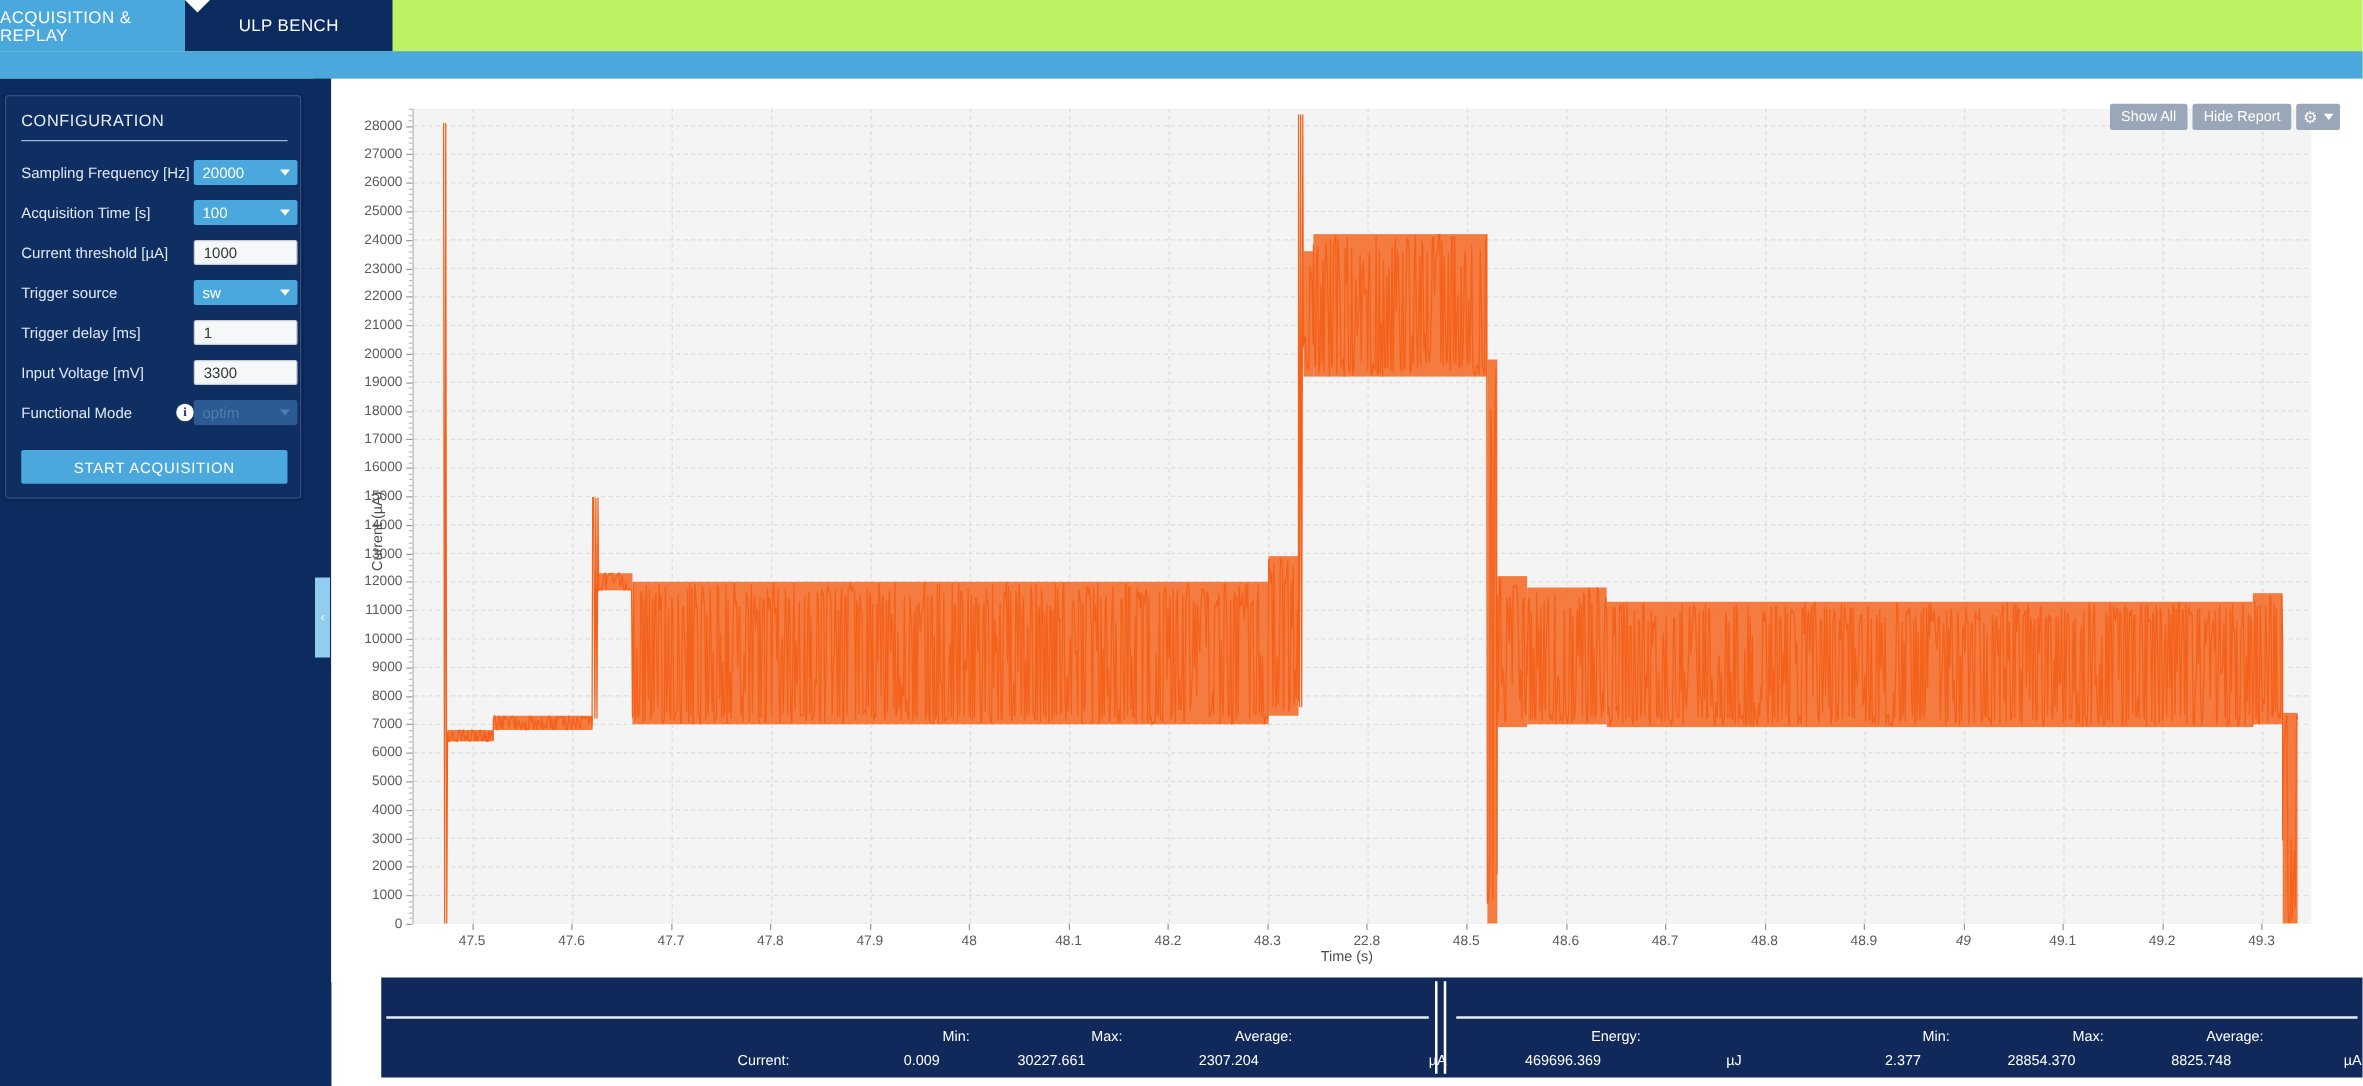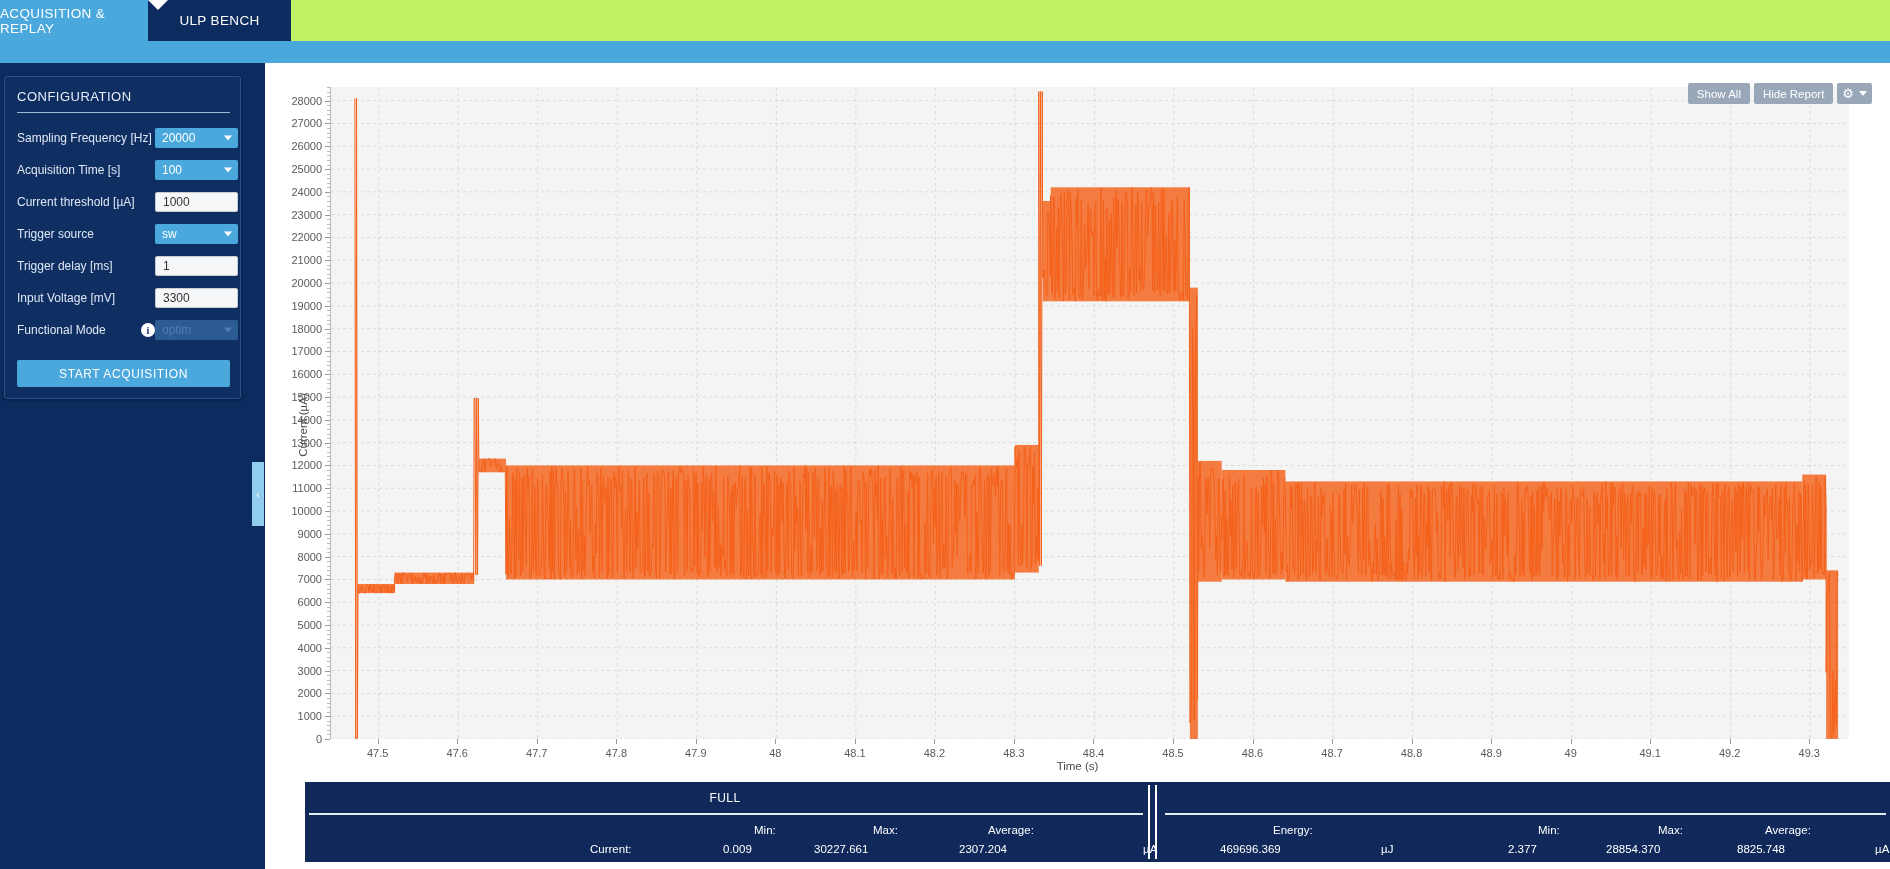--- a/index.html
+++ b/index.html
@@ -21,21 +21,21 @@
     position: absolute; top: 0; height: 41px;
     display: flex; align-items: center; justify-content: center;
     font-size: 13.5px; letter-spacing: .35px;
     color: #ffffff; cursor: pointer; user-select: none;
   }
   .tab.active {
     left: 0; width: 148px;
     background: #4aa8dd;
   }
   .tab.inactive {
-    left: 148px; width: 143px;
+    left: 148px; width: 166px;
     background: #0c2b5e;
   }
   #tabnotch {
     position: absolute; left: 148px; top: 0;
     width: 0; height: 0;
     border-left: 10px solid transparent;
     border-right: 10px solid transparent;
     border-top: 10px solid #ffffff;
   }
   #tabbar-underfill {
@@ -601,46 +601,45 @@
         <div class="xtick-label" style="left: 365.832px;">47.9</div>
         <div class="xtick-mark" style="left: 365.832px;"></div>
         <div class="xtick-label" style="left: 445.361px;">48</div>
         <div class="xtick-mark" style="left: 445.361px;"></div>
         <div class="xtick-label" style="left: 524.89px;">48.1</div>
         <div class="xtick-mark" style="left: 524.89px;"></div>
         <div class="xtick-label" style="left: 604.419px;">48.2</div>
         <div class="xtick-mark" style="left: 604.419px;"></div>
         <div class="xtick-label" style="left: 683.948px;">48.3</div>
         <div class="xtick-mark" style="left: 683.948px;"></div>
-        <div class="xtick-label" style="left: 763.476px;">48.4</div>
+        <div class="xtick-label" style="left: 763.476px;">22.8</div>
         <div class="xtick-mark" style="left: 763.476px;"></div>
         <div class="xtick-label" style="left: 843.005px;">48.5</div>
         <div class="xtick-mark" style="left: 843.005px;"></div>
         <div class="xtick-label" style="left: 922.534px;">48.6</div>
         <div class="xtick-mark" style="left: 922.534px;"></div>
         <div class="xtick-label" style="left: 1002.06px;">48.7</div>
         <div class="xtick-mark" style="left: 1002.06px;"></div>
         <div class="xtick-label" style="left: 1081.59px;">48.8</div>
         <div class="xtick-mark" style="left: 1081.59px;"></div>
         <div class="xtick-label" style="left: 1161.12px;">48.9</div>
         <div class="xtick-mark" style="left: 1161.12px;"></div>
-        <div class="xtick-label" style="left: 1240.65px;">49</div>
+        <div class="xtick-label" style="left: 1240.65px; font-style: italic;">49</div>
         <div class="xtick-mark" style="left: 1240.65px;"></div>
         <div class="xtick-label" style="left: 1320.18px;">49.1</div>
         <div class="xtick-mark" style="left: 1320.18px;"></div>
         <div class="xtick-label" style="left: 1399.71px;">49.2</div>
         <div class="xtick-mark" style="left: 1399.71px;"></div>
         <div class="xtick-label" style="left: 1479.24px;">49.3</div>
         <div class="xtick-mark" style="left: 1479.24px;"></div>
       </div>
   </div>
 </div>
 
 <div id="report">
-  <div class="rep-head" id="rep-head-left">FULL</div>
   <div class="rep-rule" id="rep-rule-left"></div>
   <div class="rep-rule" id="rep-rule-right"></div>
   <div id="rep-divider"></div>
 
   <div class="rep-cell rep-rowlabel" style="left:285px">Current:</div>
   <div class="rep-cell rep-hdr" style="left:421px">Min:</div>
   <div class="rep-cell rep-val" style="left:418px">0.009</div>
   <div class="rep-cell rep-hdr" style="left:540px">Max:</div>
   <div class="rep-cell rep-val" style="left:509px">30227.661</div>
   <div class="rep-cell rep-hdr" style="left:655px">Average:</div>

